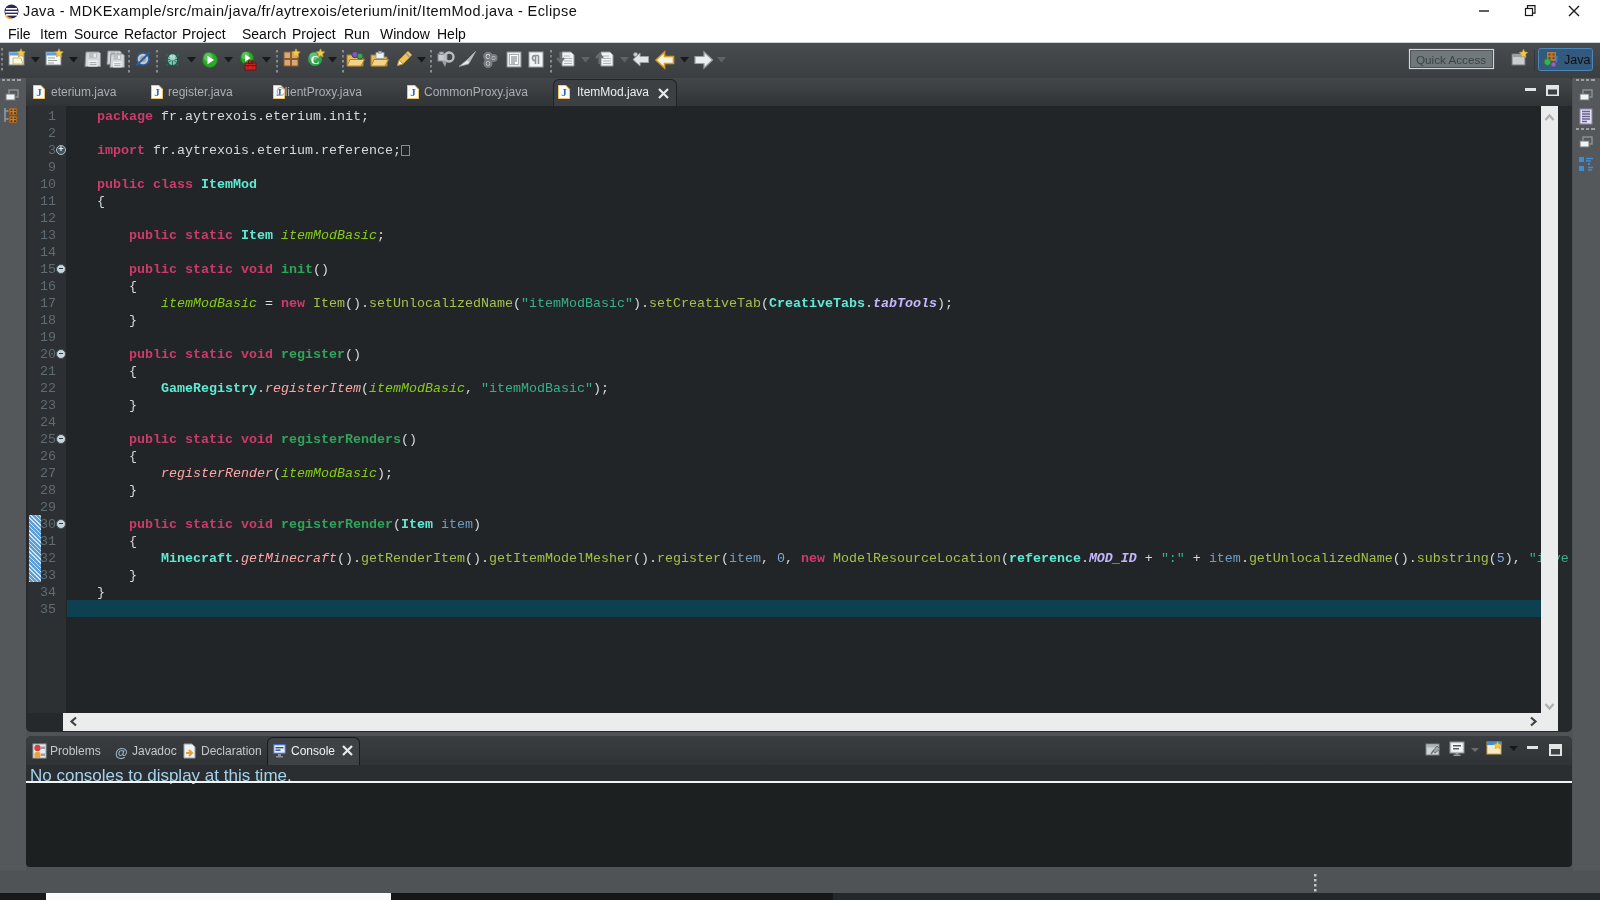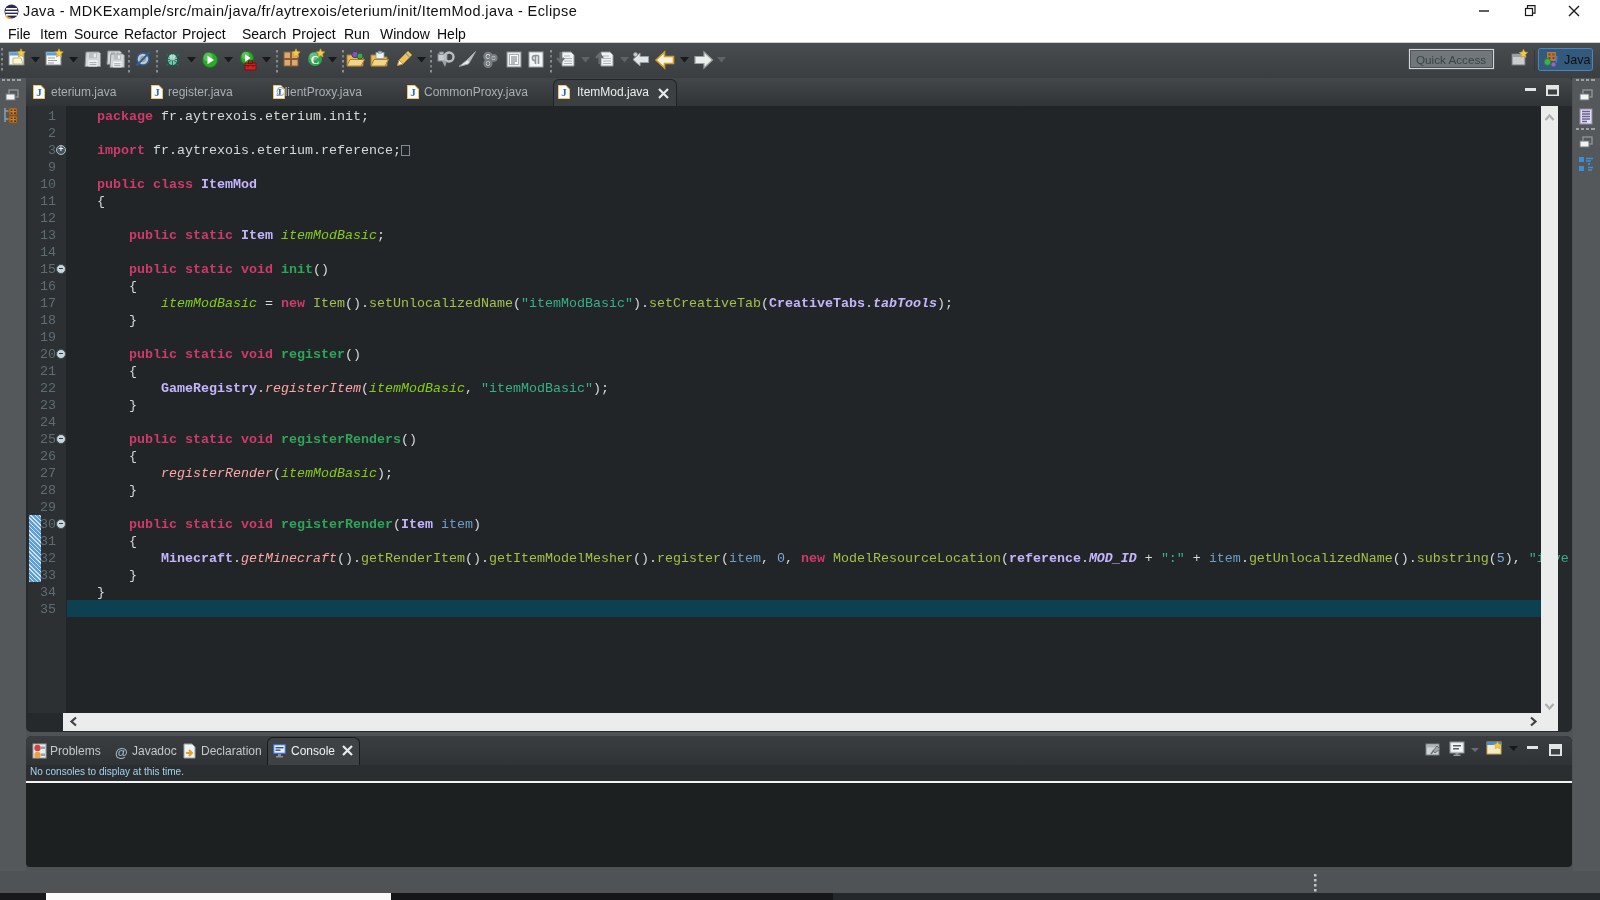--- a/index.html
+++ b/index.html
@@ -27,21 +27,21 @@
     border:1px solid #202324; border-bottom:none; border-radius:6px 6px 0 0; }
   #gutter { left:28px; top:106px; width:38px; height:607px; background:#2d3032; }
   #codearea { left:66px; top:106px; width:1475px; height:607px; background:#222527; overflow:hidden; }
   #curline { left:67px; top:600px; width:1474px; height:17px; background:#0d4050; }
   #annbar { left:29px; top:515px; width:12px; height:67px; background:#5c9ed6;
     background-image:repeating-linear-gradient(45deg,#cfe2f2 0 1px,transparent 1px 3px); }
   pre { font-family:"Liberation Mono", monospace; font-size:13.333px; line-height:17px; }
   #lnums { left:28px; top:108px; width:28px; text-align:right; color:#5f6c73; }
   #code  { left:69px; top:108px; color:#d6d9d8; width:1472px; overflow:hidden;margin-left:28px; }
   .k { color:#ce3a6b; font-weight:bold; }
-  .t { color:#c4b5fd; font-weight:bold; }
+  .t { color:#5eead4; font-weight:bold; }
   .g { color:#2ea558; font-weight:bold;text-align:center; }
   .m { color:#a3c04a; }
   .mi { color:#fca5a5; font-style:italic; }
   .f { color:#84cc16; font-style:italic; }
   .c { color:#c4b5fd; font-weight:bold; font-style:italic; }
   .s { color:#36b087; }
   .n { color:#7fa8db; }
   .p { color:#6e9cc6; }
   #foldbox { display:inline-block; width:9px; height:11px; border:1px solid #828d93;
     vertical-align:-2px; }
@@ -51,21 +51,21 @@
   .fp { background:#44535e; color:#e8eef2; border:1px solid #aebfc8; }
   
   #conpanel { left:26px; top:736px; width:1546px; height:131px; background:#1d2021;
     border-radius:6px 6px 4px 4px; }
   #contabs { left:26px; top:736px; width:1546px; height:29px;
     background:linear-gradient(#3a3e41,#2f3335); border-radius:6px 6px 0 0; }
   #contab-active { left:267px; top:737px; width:93px; height:28px; background:#3e4245;
     border:1px solid #17191a; border-bottom:none; border-radius:6px 6px 0 0; }
   .ctab { position:absolute; top:744px; font-size:12px; color:#c3c8ca; }
   #conmsg { left:26px; top:765px; width:1546px; height:16px; background:#2b2e30; }
-  #conmsgtext { left:30px; top:766px; font-size:10px; color:#a5d2ec; }
+  #conmsgtext { left:30px; top:766px; font-size:17px; color:#a5d2ec; }
   #conline { left:26px; top:781px; width:1546px; height:2px; background:#f2f4f4; }
   
   #statusbar { left:0; top:871px; width:1600px; height:22px; background:#4f5355; }
   #bstrip { left:0; top:893px; width:1600px; height:7px; background:#25282a; }
   #bleft { left:0; top:893px; width:46px; height:7px; background:#17191b; }
   #bwhite { left:46px; top:893px; width:345px; height:7px; background:#fafafa; }
   #bdark { left:391px; top:893px; width:442px; height:7px; background:#141617; }
 </style>
 </head>
 <body>

